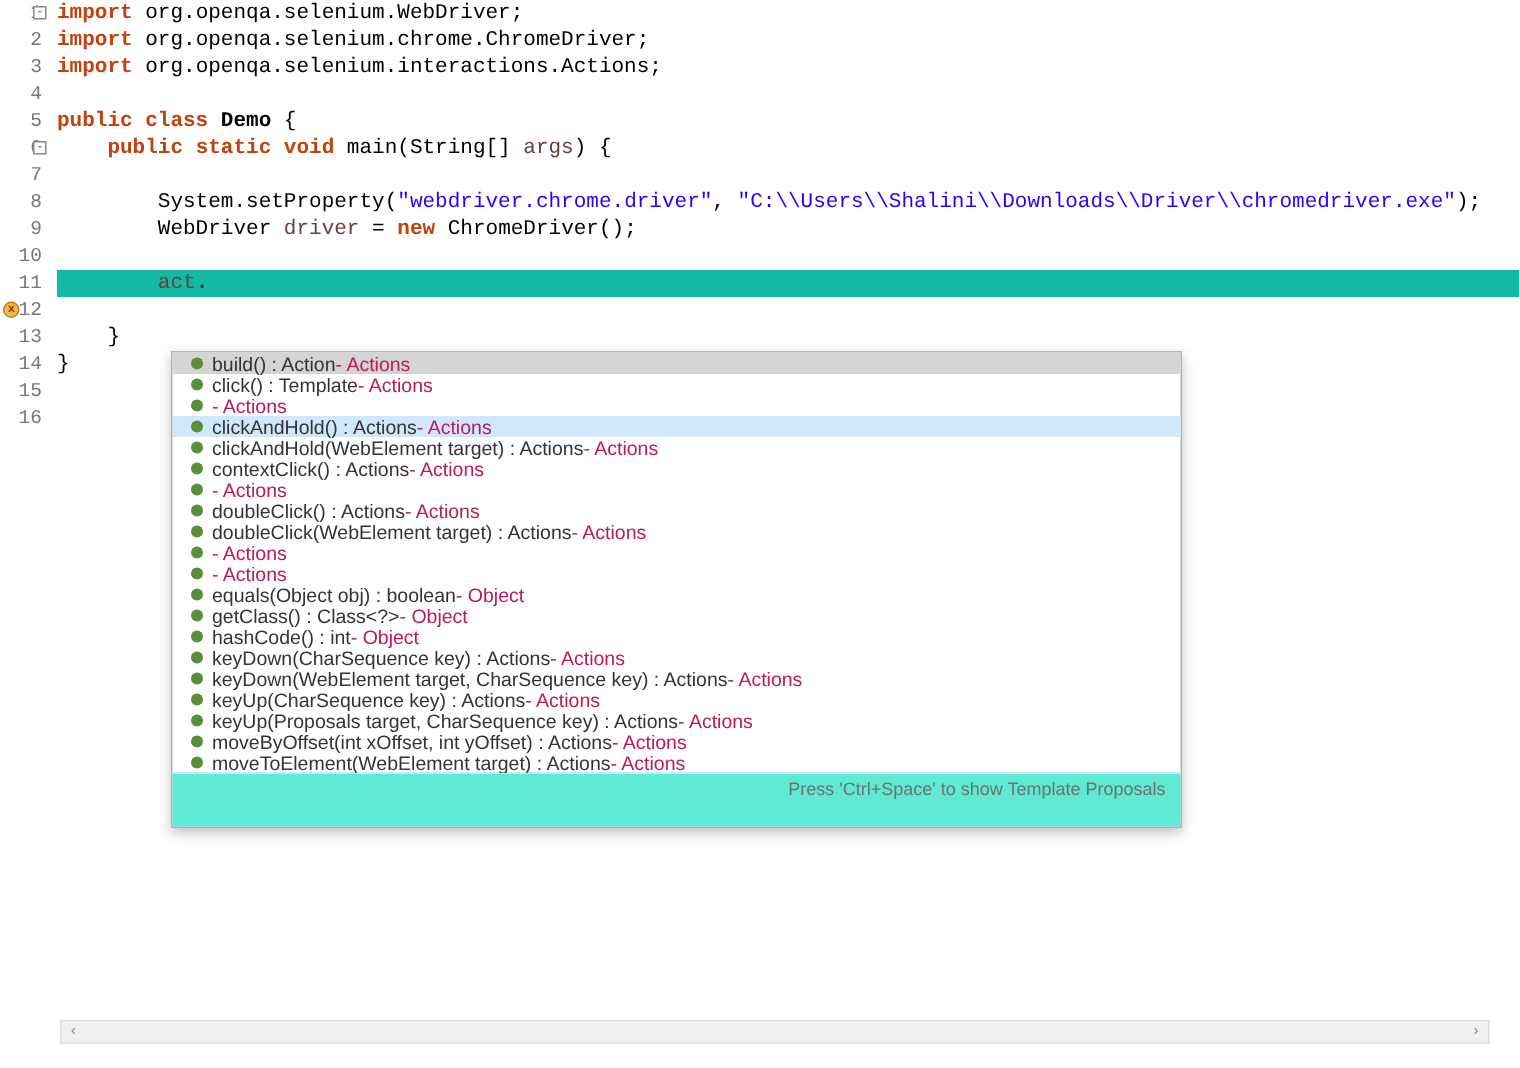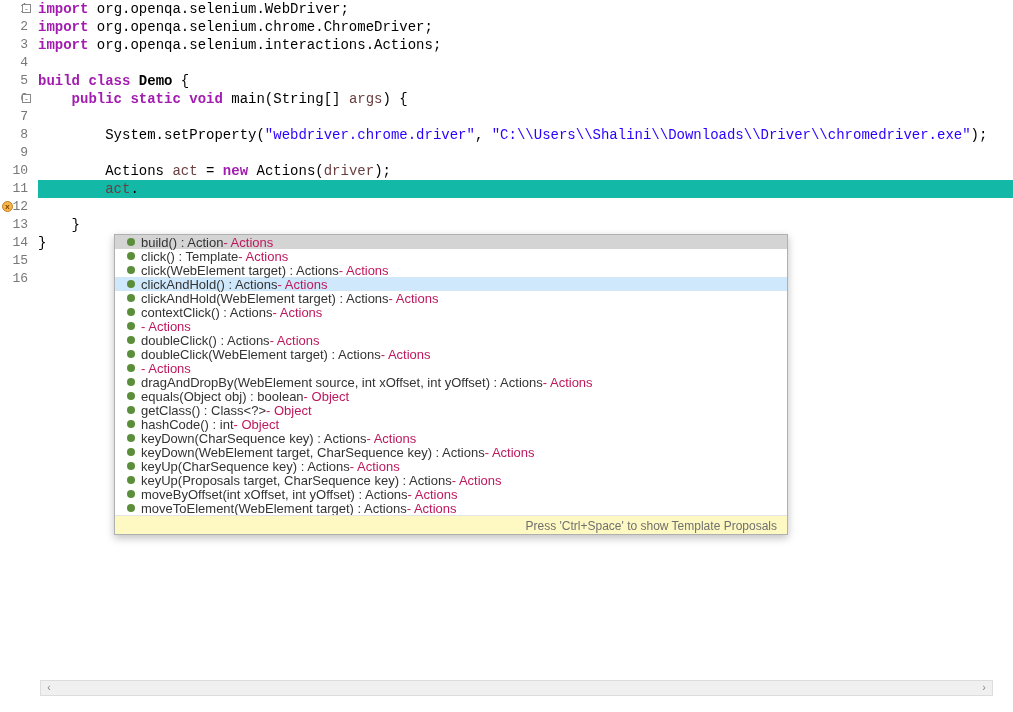--- a/index.html
+++ b/index.html
@@ -65,21 +65,21 @@
   position: relative;
 }
 .code-line {
   height: 18px;
   line-height: 18px;
   white-space: pre;
 }
 .code-line.highlight {
   background: #14b8a6;
 }
-.kw { color: #a21caf; font-weight: bold; }
+.kw { color: #c2410c; font-weight: bold; }
 .str { color: #2a00ff; }
 .varname { color: #6a3e3e; }
 .meth { font-weight: bold; }
 
 .hscroll {
   position: absolute;
   bottom: 16px;
   left: 40px;
   right: 20px;
   height: 16px;
@@ -134,28 +134,28 @@
   width: 8px;
   height: 8px;
   background: #5a8e3a;
   border-radius: 50%;
   margin-right: 6px;
   flex-shrink: 0;
 }
 .ac-main { color: #333; }
 .ac-gray { color: #be185d; }
 .ac-footer {
-  height: 19px;
+  height: 36px;
   line-height: 20px;
   text-align: right;
   padding-right: 10px;
   color: #707070;
   font-size: 12px;
   border-top: 1px solid #e4e4e4;
-  background: #fef9c3;
+  background: #5eead4;
 }
 
 .ac-list::-webkit-scrollbar { width: 17px; }
 .ac-list::-webkit-scrollbar-track { background: #f0f0f0; }
 .ac-list::-webkit-scrollbar-thumb { background: #c2c2c2; border: 1px solid #f0f0f0; }
 .ac-list::-webkit-scrollbar-button {
   height: 17px;
   background: #f0f0f0;
 }
 </style>
@@ -179,26 +179,26 @@
       <div class="gutter-line">13</div>
       <div class="gutter-line">14</div>
       <div class="gutter-line">15</div>
       <div class="gutter-line">16</div>
     </div>
   <div class="code-area" id="code">
       <div class="code-line"><span class="kw">import</span><span> org.openqa.selenium.WebDriver;</span></div>
       <div class="code-line"><span class="kw">import</span><span> org.openqa.selenium.chrome.ChromeDriver;</span></div>
       <div class="code-line"><span class="kw">import</span><span> org.openqa.selenium.interactions.Actions;</span></div>
       <div class="code-line"></div>
-      <div class="code-line"><span class="kw">build class </span><span class="meth">Demo</span><span> {</span></div>
+      <div class="code-line"><span class="kw">public class </span><span class="meth">Demo</span><span> {</span></div>
       <div class="code-line"><span>    </span><span class="kw">public static void</span><span> main(String[] </span><span class="varname">args</span><span>) {</span></div>
       <div class="code-line"></div>
       <div class="code-line"><span>        System.</span><span>setProperty</span><span>(</span><span class="str">"webdriver.chrome.driver"</span><span>, </span><span class="str">"C:\\Users\\Shalini\\Downloads\\Driver\\chromedriver.exe"</span><span>);</span></div>
-      <div class="code-line"></div>
-      <div class="code-line"><span>        Actions </span><span class="varname">act</span><span> = </span><span class="kw">new</span><span> Actions(</span><span class="varname">driver</span><span>);</span></div>
+      <div class="code-line"><span>        WebDriver </span><span class="varname">driver</span><span> = </span><span class="kw">new</span><span> ChromeDriver();</span></div>
+      <div class="code-line"></div>
       <div class="code-line highlight"><span>        </span><span class="varname">act</span><span>.</span></div>
       <div class="code-line"></div>
       <div class="code-line"><span>    }</span></div>
       <div class="code-line"><span>}</span></div>
       <div class="code-line"></div>
     </div>
 </div>
 
 <div class="hscroll">
   <div class="hscroll-left">‹</div>
@@ -212,21 +212,20 @@
         <span class="ac-main">build() : Action</span>
         <span class="ac-gray"> - Actions</span>
       </div>
       <div class="ac-item">
         <span class="ac-bullet"></span>
         <span class="ac-main">click() : Template</span>
         <span class="ac-gray"> - Actions</span>
       </div>
       <div class="ac-item">
         <span class="ac-bullet"></span>
-        <span class="ac-main">click(WebElement target) : Actions</span>
         <span class="ac-gray"> - Actions</span>
       </div>
       <div class="ac-item sel-hover">
         <span class="ac-bullet"></span>
         <span class="ac-main">clickAndHold() : Actions</span>
         <span class="ac-gray"> - Actions</span>
       </div>
       <div class="ac-item">
         <span class="ac-bullet"></span>
         <span class="ac-main">clickAndHold(WebElement target) : Actions</span>
@@ -250,21 +249,20 @@
         <span class="ac-bullet"></span>
         <span class="ac-main">doubleClick(WebElement target) : Actions</span>
         <span class="ac-gray"> - Actions</span>
       </div>
       <div class="ac-item">
         <span class="ac-bullet"></span>
         <span class="ac-gray"> - Actions</span>
       </div>
       <div class="ac-item">
         <span class="ac-bullet"></span>
-        <span class="ac-main">dragAndDropBy(WebElement source, int xOffset, int yOffset) : Actions</span>
         <span class="ac-gray"> - Actions</span>
       </div>
       <div class="ac-item">
         <span class="ac-bullet"></span>
         <span class="ac-main">equals(Object obj) : boolean</span>
         <span class="ac-gray"> - Object</span>
       </div>
       <div class="ac-item">
         <span class="ac-bullet"></span>
         <span class="ac-main">getClass() : Class&lt;?&gt;</span>

